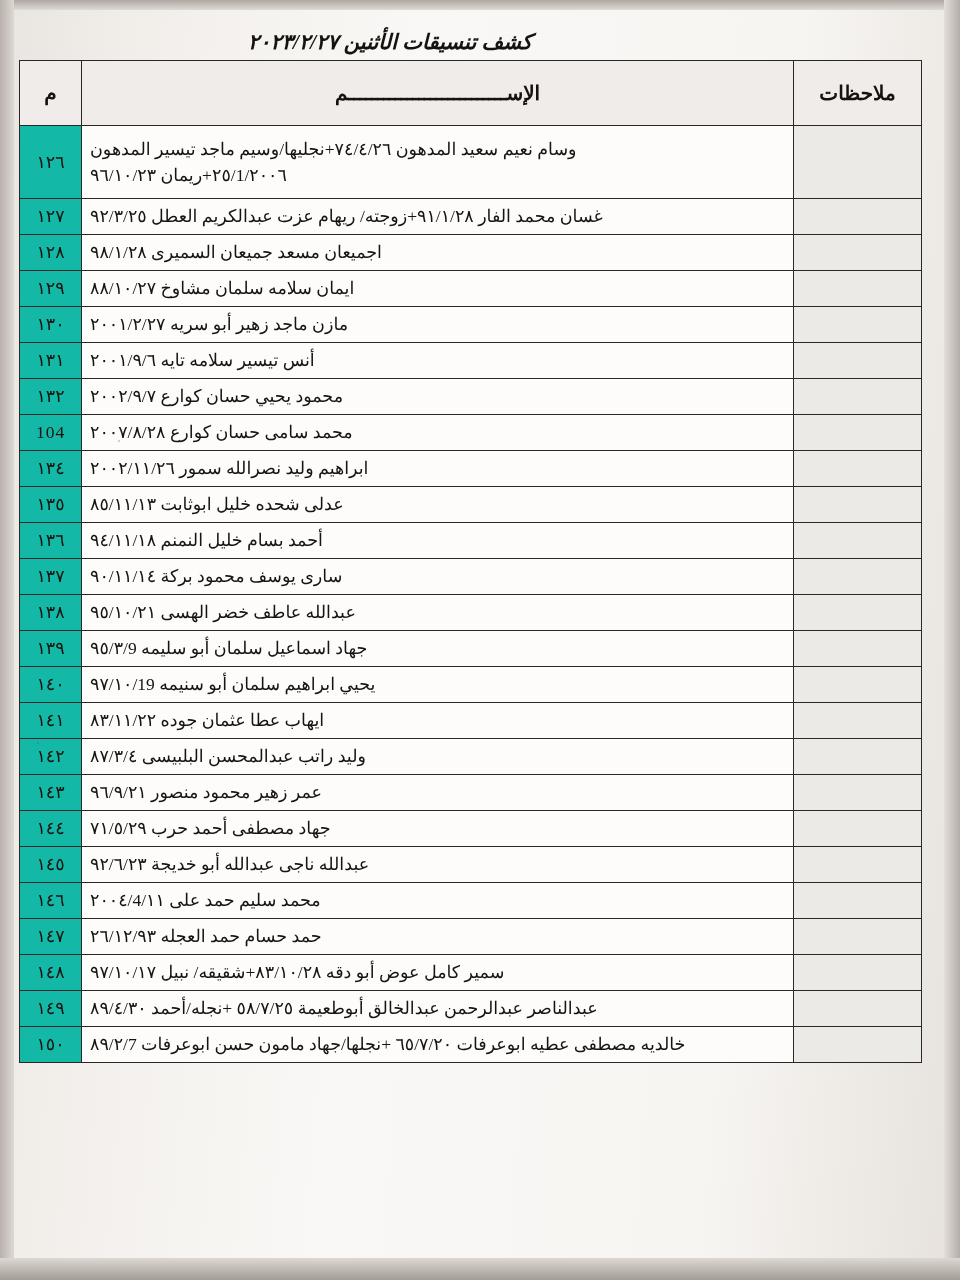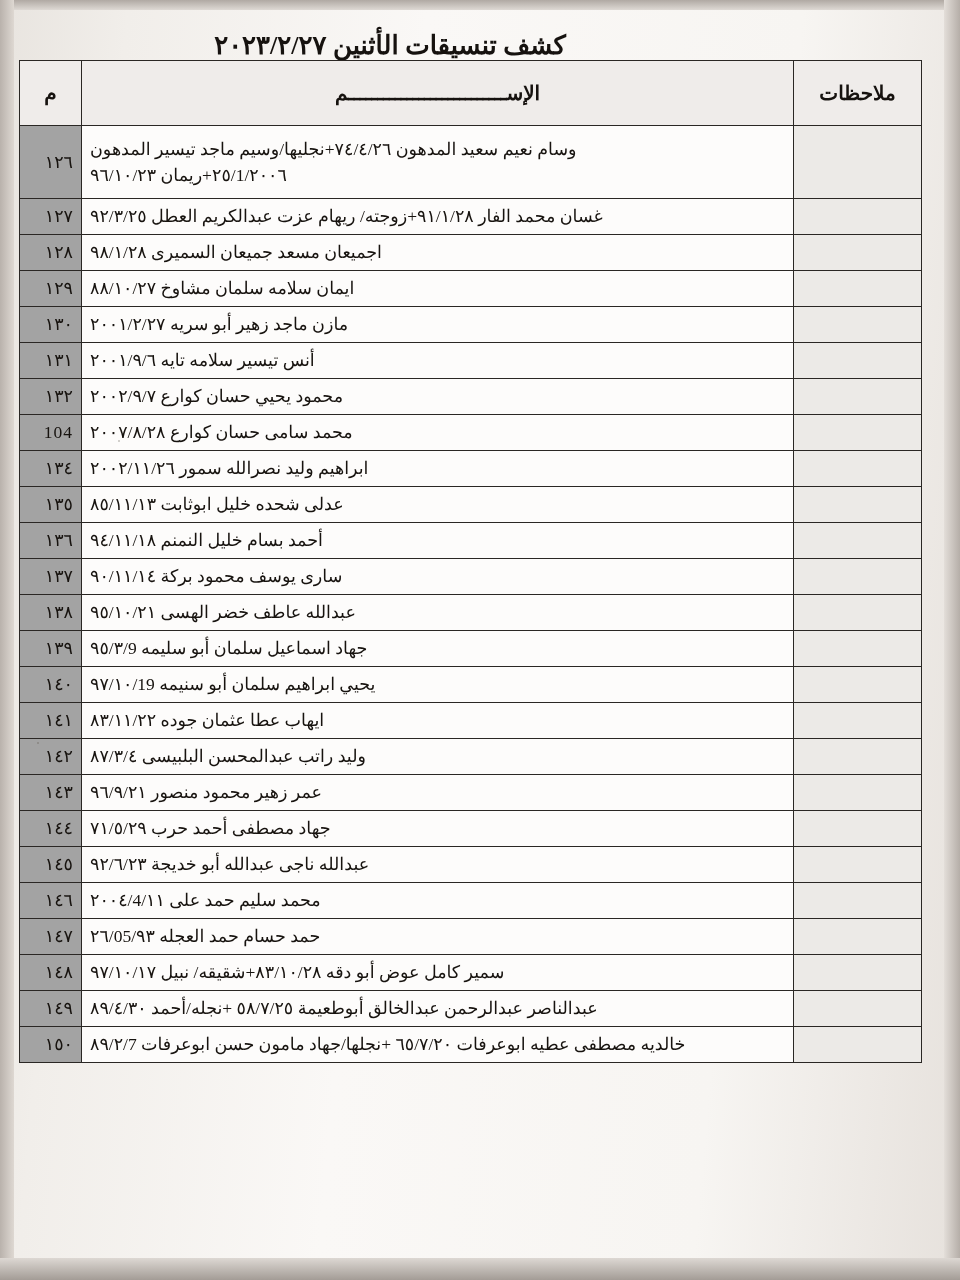--- a/index.html
+++ b/index.html
@@ -47,24 +47,25 @@
     width: 960px; height: 22px;
     background: linear-gradient(0deg, #a39c96, #ddd8d3);
   }
 
   .doc-title {
     position: absolute;
     top: 30px;
     left: 0;
     width: 780px;
     text-align: center;
-    font-size: 26px;
+    font-size: 21px;
     font-weight: bold;
     letter-spacing: 1px;
     color: #16120f;
+    font-style: italic;
   }
 
   .table-wrap {
     position: absolute;
     left: 20px;
     top: 60px;
     width: 902px;
   }
 
   table.sheet {
@@ -96,23 +97,24 @@
 
   td.notes-cell {
     background: #eceae7;
   }
   td.name-cell {
     text-align: left;
     white-space: normal;
     line-height: 1.5;
   }
   td.num-cell {
+    text-align: center;
     font-size: 18px;
     letter-spacing: 1px;
-    background: #a3a3a3;
+    background: #14b8a6;
   }
   tr.tall td { height: 72px; }
 
   .name-line { display: block; }
 
   
   .speckle {
     position: absolute;
     background: rgba(90,80,70,.35);
     width: 2px; height: 2px;
@@ -289,21 +291,21 @@
           <tr>
             <td class="notes-cell"></td>
             <td class="name-cell">
               <span class="name-line">محمد سليم حمد على ٢٠٠٤/4/١١</span>
             </td>
             <td class="num-cell">١٤٦</td>
           </tr>
           <tr>
             <td class="notes-cell"></td>
             <td class="name-cell">
-              <span class="name-line">حمد حسام حمد العجله ٢٦/05/٩٣</span>
+              <span class="name-line">حمد حسام حمد العجله ٢٦/١٢/٩٣</span>
             </td>
             <td class="num-cell">١٤٧</td>
           </tr>
           <tr>
             <td class="notes-cell"></td>
             <td class="name-cell">
               <span class="name-line">سمير كامل عوض أبو دقه ٨٣/١٠/٢٨+شقيقه/ نبيل ٩٧/١٠/١٧</span>
             </td>
             <td class="num-cell">١٤٨</td>
           </tr>

